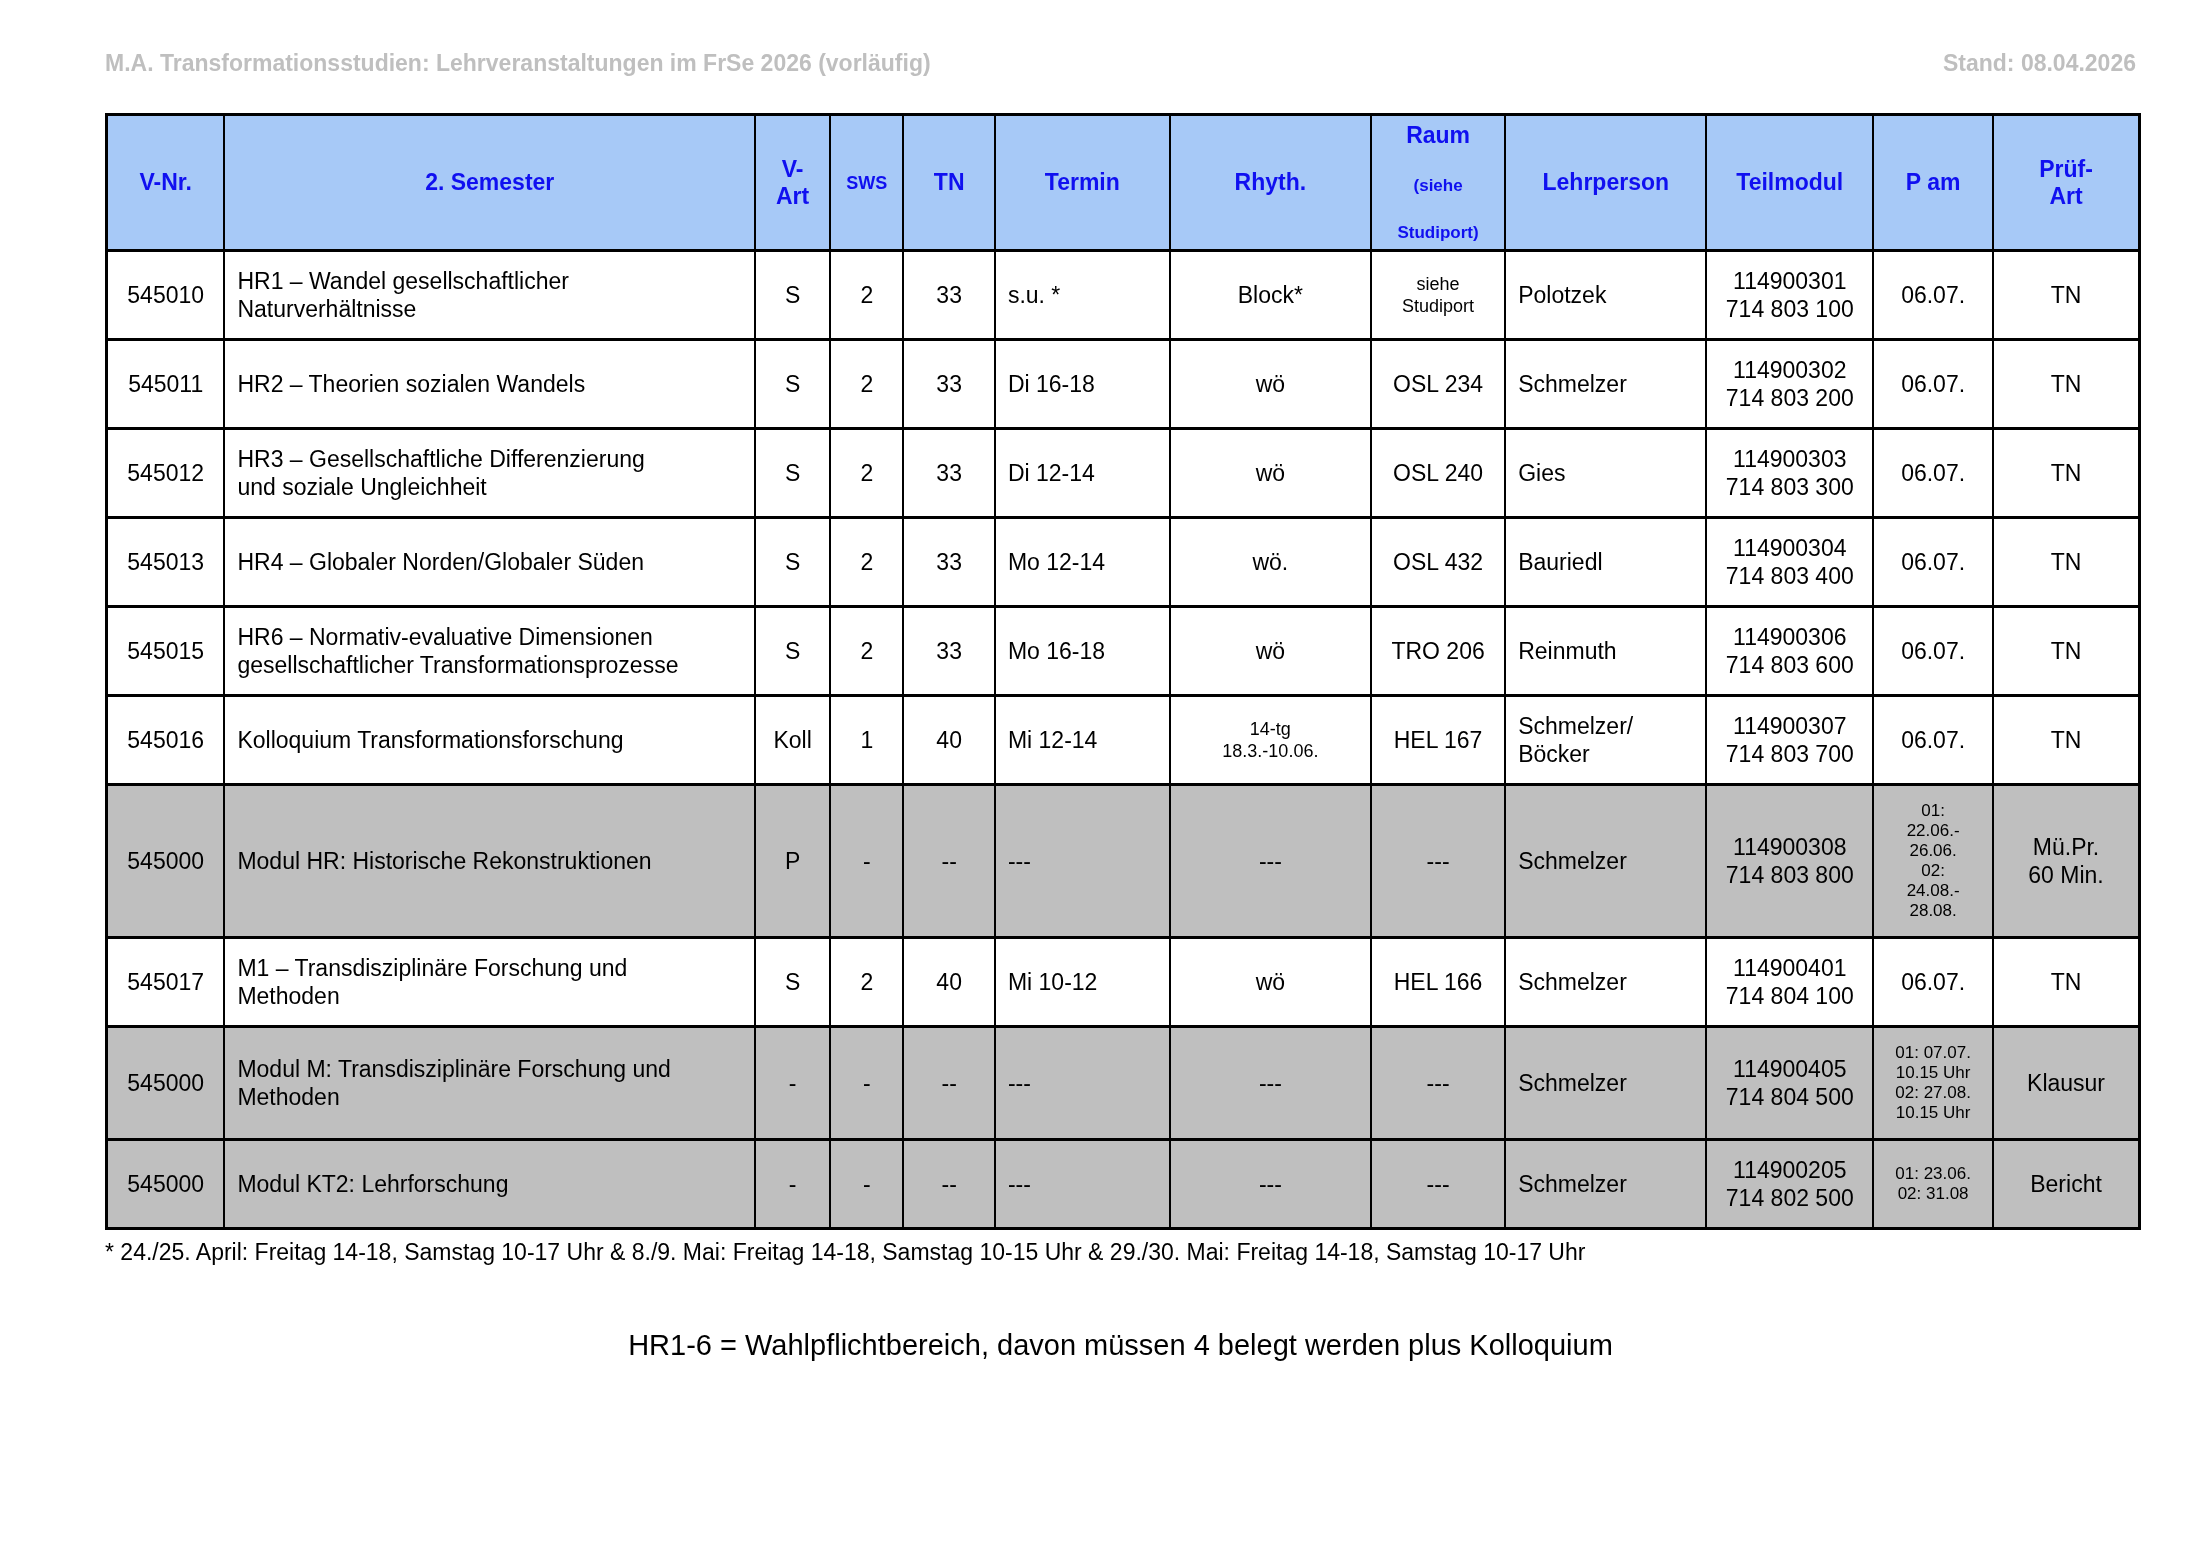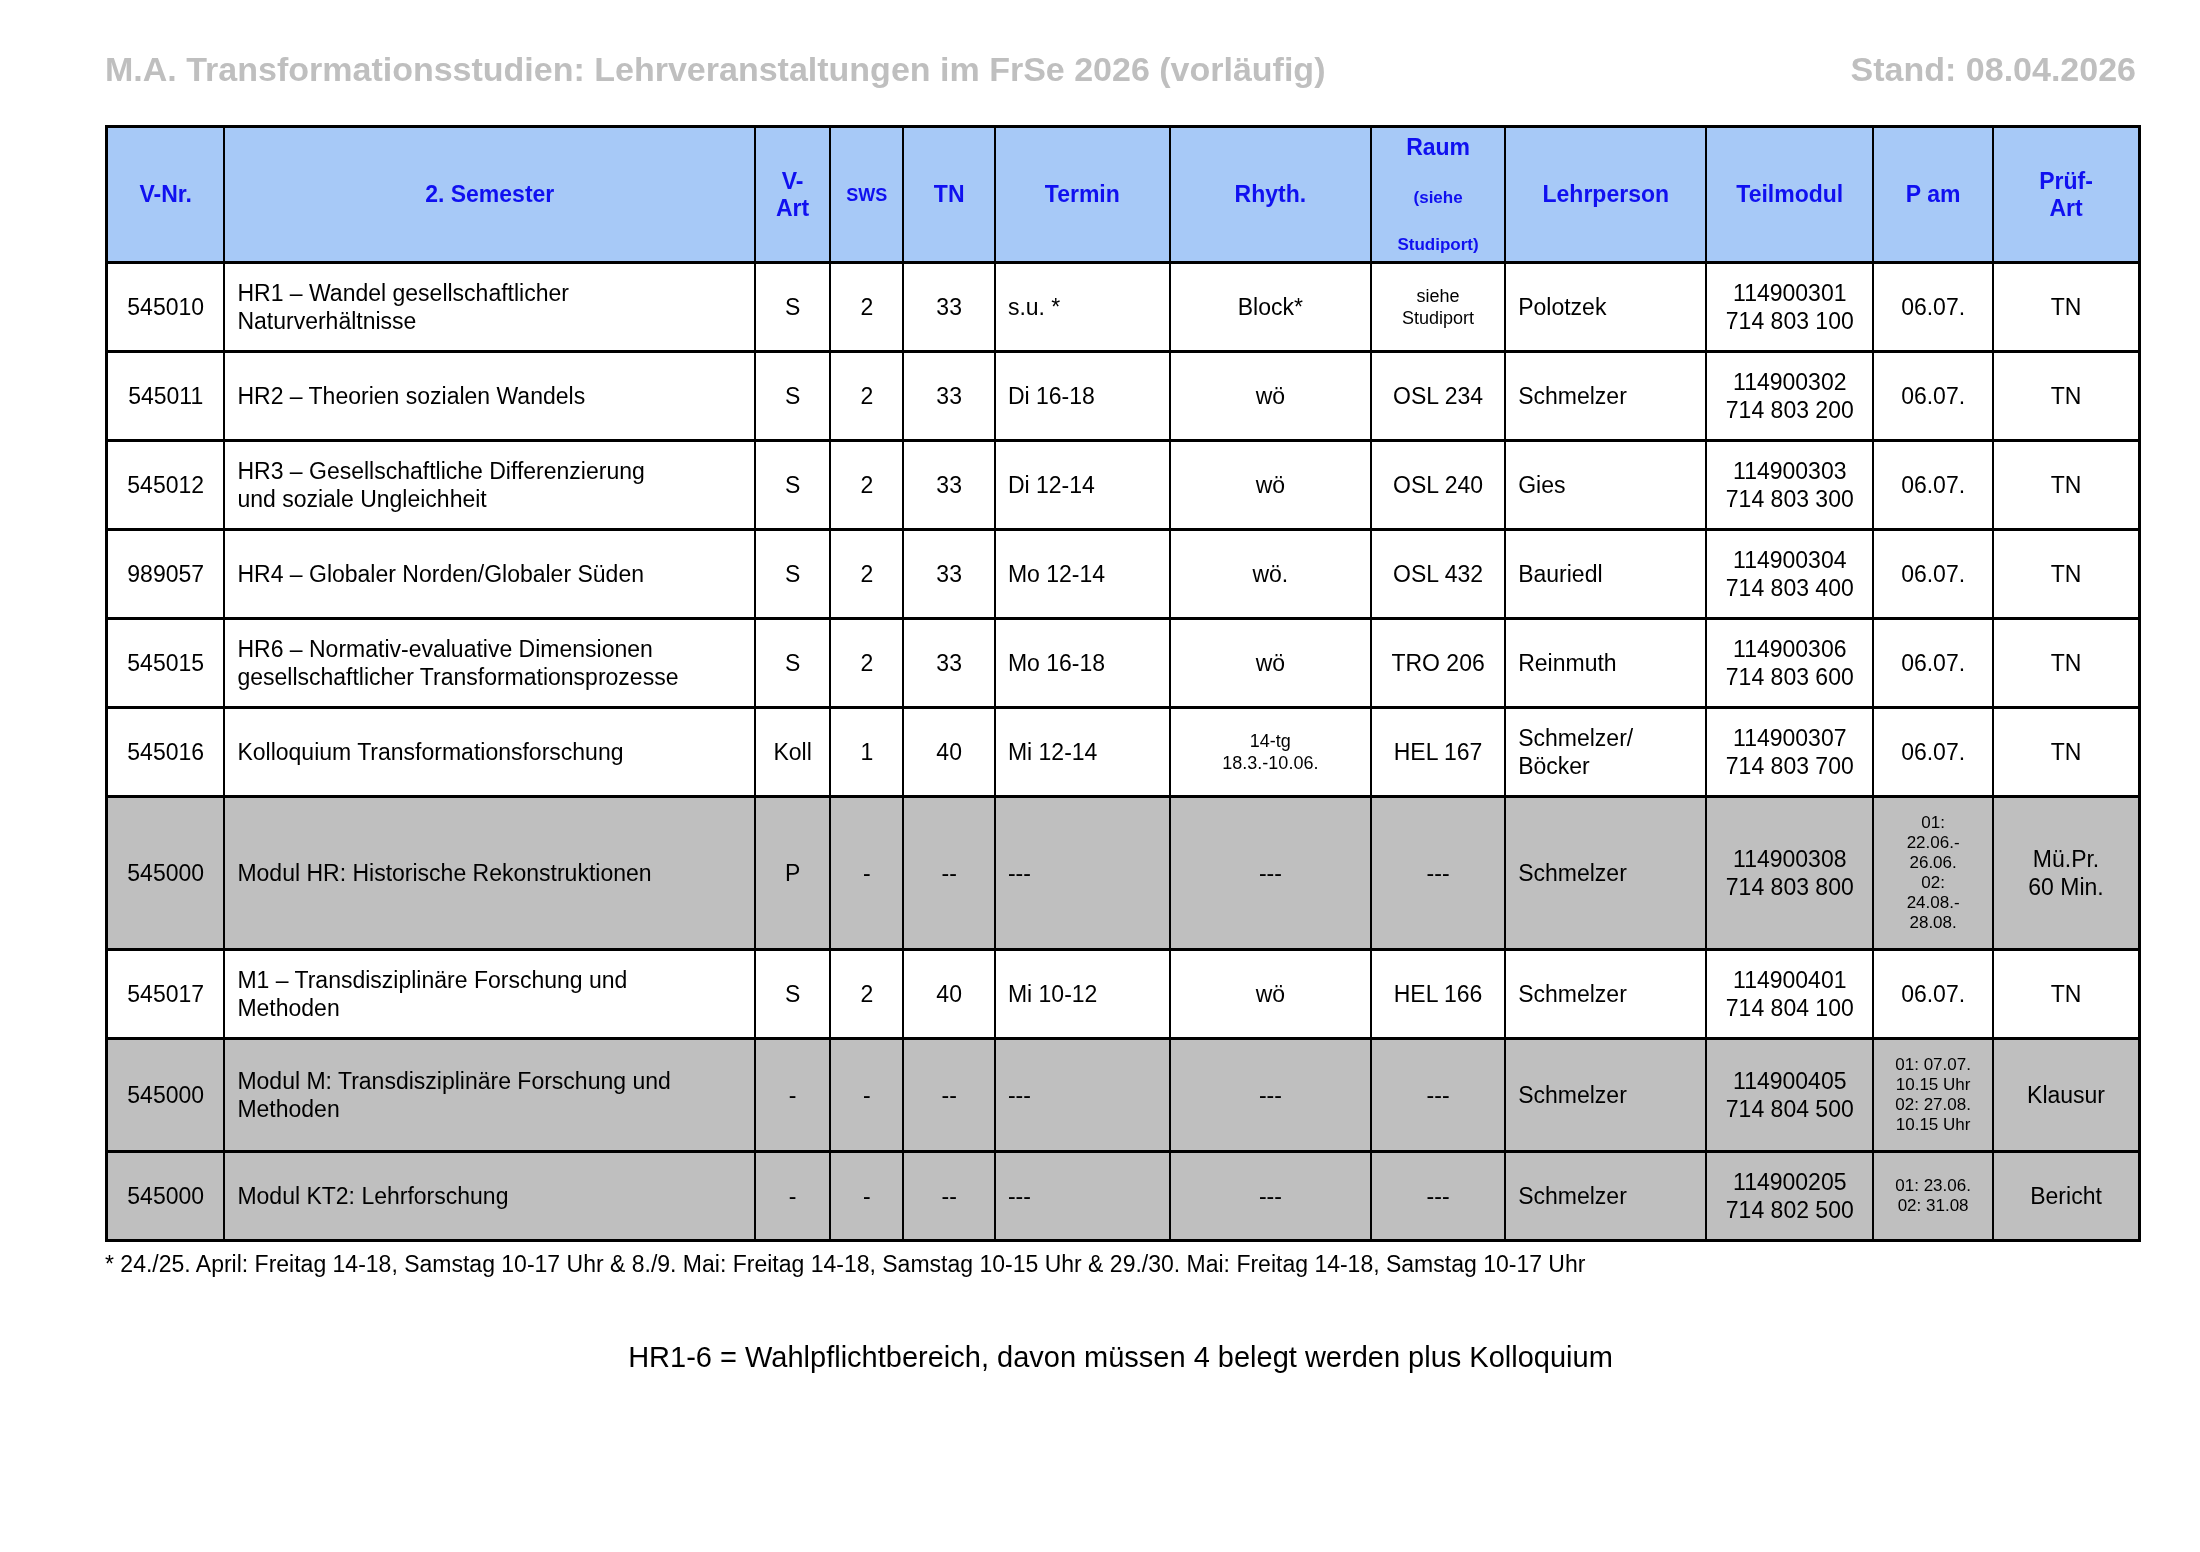--- a/index.html
+++ b/index.html
@@ -3,21 +3,21 @@
 <meta charset="utf-8">
 <style>
   html,body{margin:0;padding:0;background:#ffffff;}
   body{
     width:2200px;height:1552px;position:relative;overflow:hidden;
     font-family:"Liberation Sans","DejaVu Sans",sans-serif;color:#000;
   }
   .content{margin:0 64px 0 105px;}
   .titlebar{
     display:flex;justify-content:space-between;align-items:flex-end;
-    padding-top:50px;font-size:34px;font-weight:bold;color:var(--title-gray,#bfbfbf);
+    padding-top:50px;font-size:23px;font-weight:bold;color:var(--title-gray,#bfbfbf);
   }
   table.course{
     margin-top:36px;border-collapse:collapse;table-layout:fixed;
     width:2036px;border:3px solid #000;font-size:23px;
   }
   th,td{
     border:2px solid #000;border-top-width:3px;border-bottom-width:3px;
     padding:15px 8px;vertical-align:middle;line-height:28px;
     overflow:hidden;
   }
@@ -121,21 +121,21 @@
           <td class="a-c">33</td>
           <td class="a-l">Di 12-14</td>
           <td class="a-c">wö</td>
           <td class="a-c">OSL 240</td>
           <td class="a-l">Gies</td>
           <td class="a-c">114900303<br>714 803 300</td>
           <td class="a-c">06.07.</td>
           <td class="a-c">TN</td>
         </tr>
         <tr>
-          <td class="a-c">989057</td>
+          <td class="a-c">545013</td>
           <td class="a-l">HR4 – Globaler Norden/Globaler Süden</td>
           <td class="a-c">S</td>
           <td class="a-c">2</td>
           <td class="a-c">33</td>
           <td class="a-l">Mo 12-14</td>
           <td class="a-c">wö.</td>
           <td class="a-c">OSL 432</td>
           <td class="a-l">Bauriedl</td>
           <td class="a-c">114900304<br>714 803 400</td>
           <td class="a-c">06.07.</td>

